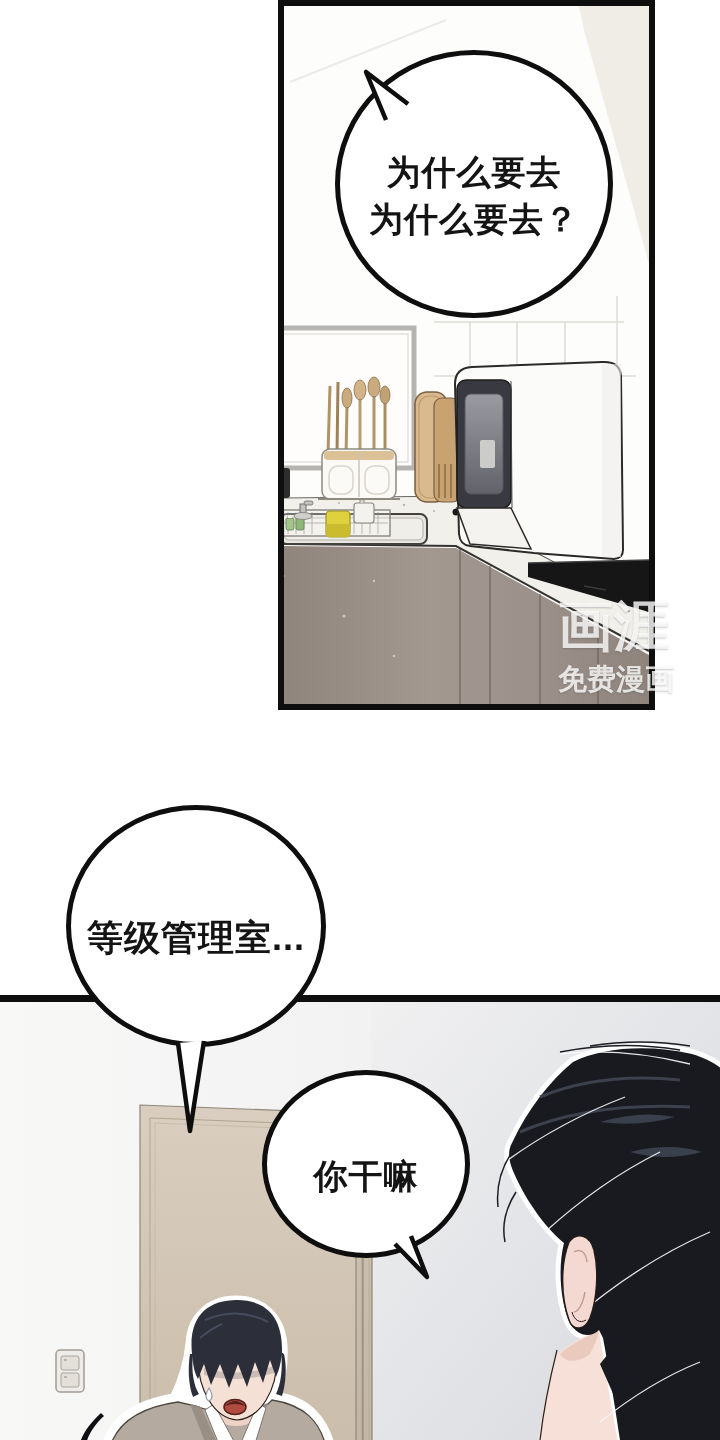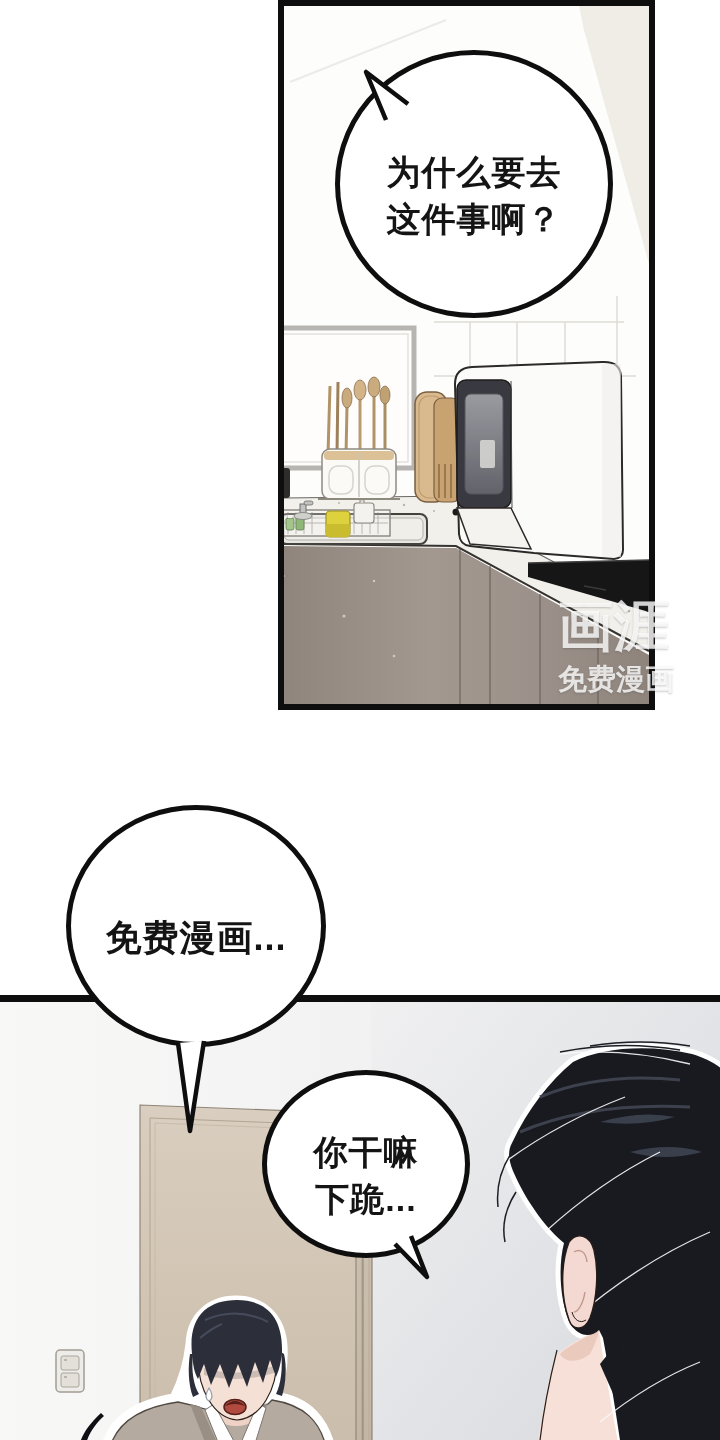--- a/index.html
+++ b/index.html
@@ -286,37 +286,36 @@
         <path d="M 569,240 C 577,229 590,233 594,248 C 599,269 597,298 590,316 C 585,328 573,330 569,318 C 561,296 560,263 569,240 Z" fill="#f3d9d1" stroke="#241c18" stroke-width="1.5"></path>
         <path d="M 574,250 C 580,246 586,250 587,260 M 585,290 C 583,302 578,310 574,310" stroke="#c39a8e" stroke-width="1.5" fill="none"></path>
         <path d="M 572,310 C 574,318 580,322 586,318" stroke="#241c18" stroke-width="1" fill="none"></path>
       </g>
     </svg>
   </section>
 
   <div class="bubble bubble1">
     <div class="txt">
       <div>为什么要去</div>
-      <div>这件事啊？</div>
+      <div>为什么要去？</div>
     </div>
   </div>
   <svg class="tail tail1" width="60" height="60">
     <path d="M 58,40 L 16,8 L 36,56" fill="#ffffff" stroke="#0e0e0e" stroke-width="4.5" stroke-linejoin="round"></path>
   </svg>
 
   <div class="bubble bubble2">
-    <div class="txt">免费漫画...</div>
+    <div class="txt">等级管理室...</div>
   </div>
   <svg class="tail tail2" width="50" height="100">
     <path d="M 10,8 L 22,96 L 36,6" fill="#ffffff" stroke="#0e0e0e" stroke-width="4.5" stroke-linejoin="round"></path>
   </svg>
 
   <div class="bubble bubble3">
     <div class="txt">
       <div>你干嘛</div>
-      <div>下跪...</div>
     </div>
   </div>
   <svg class="tail tail3" width="50" height="52">
     <path d="M 10,14 L 42,47 L 26,6" fill="#ffffff" stroke="#0e0e0e" stroke-width="4.5" stroke-linejoin="round"></path>
   </svg>
 
 </div>
 
 </body></html>

